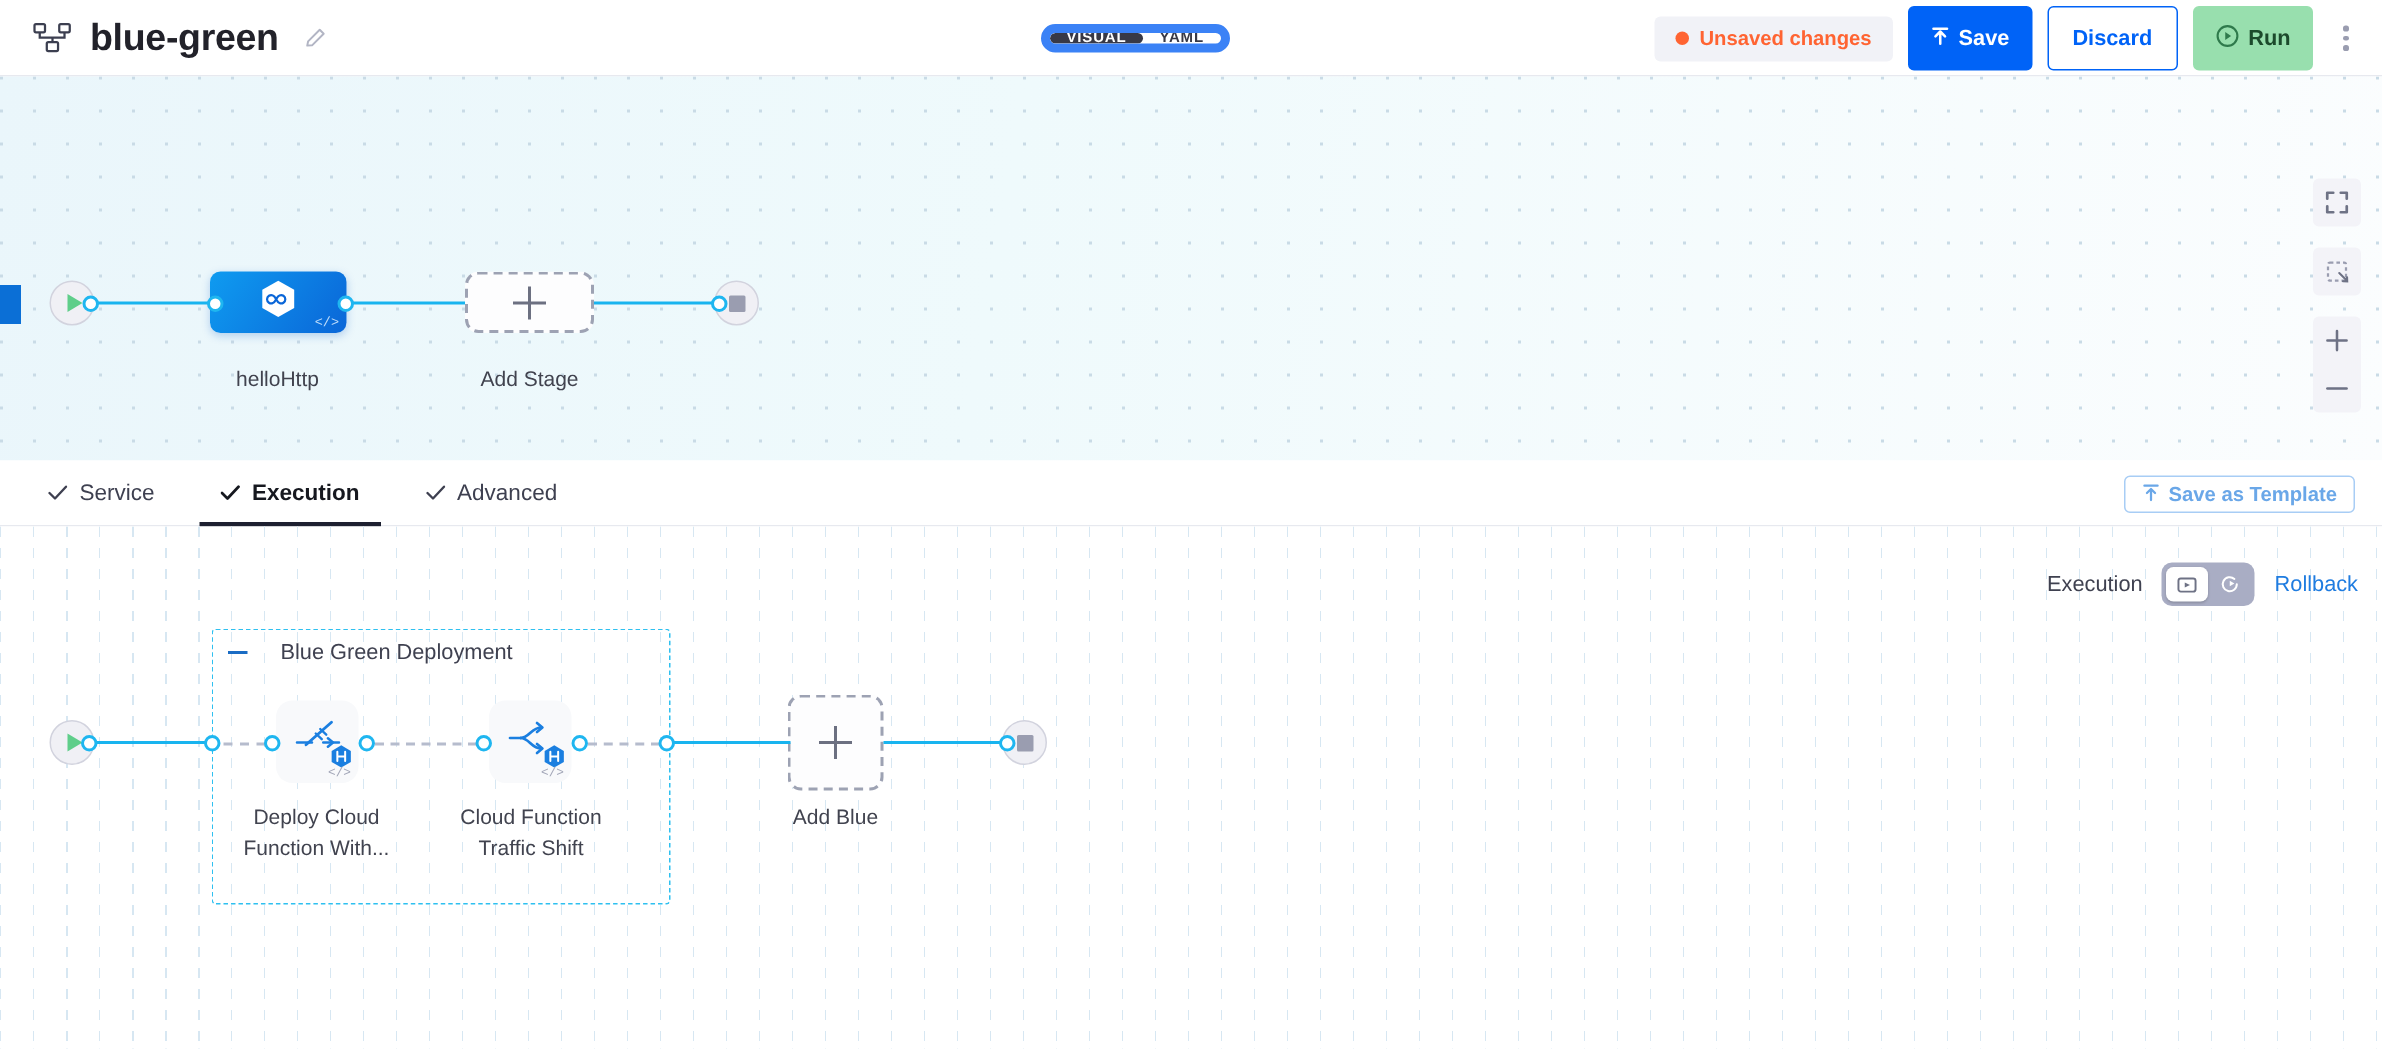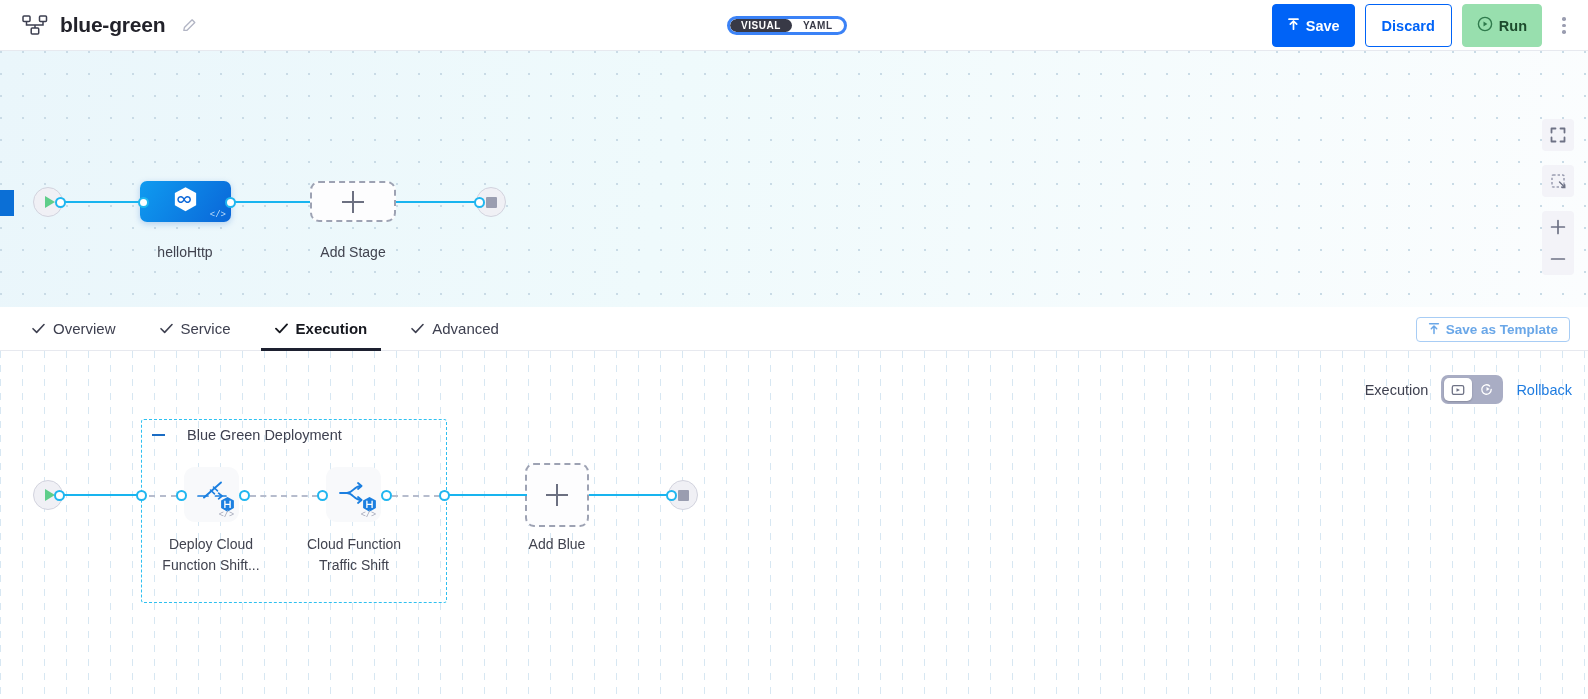--- a/index.html
+++ b/index.html
@@ -14,29 +14,29 @@
   
   .topbar {
     position: absolute; left: 0; top: 0; width: 1588px; height: 51px;
     background: #ffffff;
     border-bottom: 1px solid #e7e9ef;
     display: flex; align-items: center;
   }
   .topbar-left { display: flex; align-items: center; padding-left: 22px; gap: 12px; }
   .pipeline-glyph { width: 26px; height: 22px; display: block; }
   .pipeline-title {
-    font-size: 21px; font-weight: bold; color: #22222a; letter-spacing: -0.2px;
+    font-size: 25px; font-weight: bold; color: #22222a; letter-spacing: -0.2px;
   }
   .edit-pencil { width: 17px; height: 17px; display: block; margin-left: 4px; cursor: pointer; }
 
   
   .vy-toggle {
-    position: absolute; left: 727px; top: 16px;
+    position: absolute; left: 694px; top: 16px;
     height: 19px; display: flex; align-items: stretch;
-    border: 3px solid #3b82f6; border-radius: 10px; background: #fff;
+    border: 6px solid #3b82f6; border-radius: 10px; background: #fff;
     overflow: hidden;
     justify-content: flex-end;
   }
   .vy-seg {
     display: flex; align-items: center; justify-content: center;
     font-size: 10px; font-weight: bold; letter-spacing: .55px;
     padding: 0 11px; cursor: pointer; color: #383946;
   }
   .vy-seg.on { background: #383946; color: #ffffff; border-radius: 10px; }
 
@@ -232,20 +232,24 @@
       </svg>
     </span>
   </div>
 
   <div class="vy-toggle">
     <div class="vy-seg on">VISUAL</div>
     <div class="vy-seg">YAML</div>
   </div>
 
   <div class="topbar-right">
+    <div class="unsaved-badge">
+      <span class="unsaved-dot"></span>
+      <span>Unsaved changes</span>
+    </div>
     <div class="btn btn-save">
       <span>
         <svg width="13" height="14" viewBox="0 0 13 14">
           <path d="M2 2.2 H11" stroke="#fff" stroke-width="1.7" stroke-linecap="round"></path>
           <path d="M6.5 12.2 V4.4 M3.3 7.2 L6.5 4 L9.7 7.2" fill="none" stroke="#fff" stroke-width="1.7" stroke-linecap="round" stroke-linejoin="round"></path>
         </svg>
       </span>
       <span>Save</span>
     </div>
     <div class="btn btn-discard">Discard</div>
@@ -325,26 +329,20 @@
       <div class="ctrl-half">
         <svg width="18" height="18" viewBox="0 0 18 18">
           <path d="M2.6 9 H15.4" stroke="#6e7285" stroke-width="1.7" stroke-linecap="round"></path>
         </svg>
       </div>
     </div>
   </div>
 </div>
 
 <div class="tabbar">
-  <div class="tab">
-    <svg class="tab-check" viewBox="0 0 14 12">
-      <path d="M1 6.2 L5 10.2 L13 1.6" fill="none" stroke="#3e4050" stroke-width="1.7" stroke-linecap="round" stroke-linejoin="round"></path>
-    </svg>
-    <span>Overview</span>
-  </div>
   <div class="tab">
     <svg class="tab-check" viewBox="0 0 14 12">
       <path d="M1 6.2 L5 10.2 L13 1.6" fill="none" stroke="#3e4050" stroke-width="1.7" stroke-linecap="round" stroke-linejoin="round"></path>
     </svg>
     <span>Service</span>
   </div>
   <div class="tab active">
     <svg class="tab-check" viewBox="0 0 14 12">
       <path d="M1 6.2 L5 10.2 L13 1.6" fill="none" stroke="#16181f" stroke-width="2" stroke-linecap="round" stroke-linejoin="round"></path>
     </svg>
@@ -418,21 +416,21 @@
     </span>
     <span class="step-badge">
       <svg width="17" height="17" viewBox="0 0 17 17">
         <path d="M8.5 0.9 L14.9 4.6 L14.9 12 L8.5 15.7 L2.1 12 L2.1 4.6 Z" fill="#1b7fe0"></path>
         <path d="M5.9 5.2 V11.4 M11.1 5.2 V11.4 M5.9 8.3 H11.1" stroke="#ffffff" stroke-width="1.35" stroke-linecap="round"></path>
       </svg>
     </span>
     <span class="step-code-mark">&lt;/&gt;</span>
   </div>
   <div class="port" style="left:239px; top:138.5px; z-index:6;"></div>
-  <div class="node-caption" style="left:151px; top:183px; width:120px; font-size:14px;">Deploy Cloud Function Shift...</div>
+  <div class="node-caption" style="left:151px; top:183px; width:120px; font-size:14px;">Deploy Cloud Function With...</div>
 
   <div class="wire-dash" style="left:250px; top:144px; width:68px;"></div>
 
   <div class="port" style="left:317px; top:138.5px; z-index:6;"></div>
   <div class="step-node" style="left:326px; top:116px;">
     <span>
       <svg width="34" height="34" viewBox="0 0 34 34">
         <path d="M3 17 H10" fill="none" stroke="#1b7fe0" stroke-width="1.8" stroke-linecap="round"></path>
         <path d="M10 17 C16 17 17 10 24 10" fill="none" stroke="#1b7fe0" stroke-width="1.8" stroke-linecap="round"></path>
         <path d="M10 17 C16 17 17 24 24 24" fill="none" stroke="#1b7fe0" stroke-width="1.8" stroke-linecap="round"></path>

